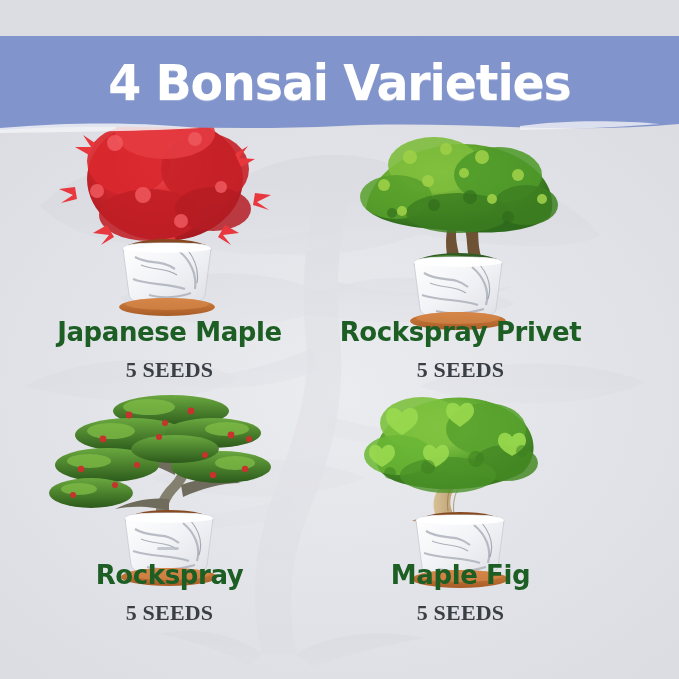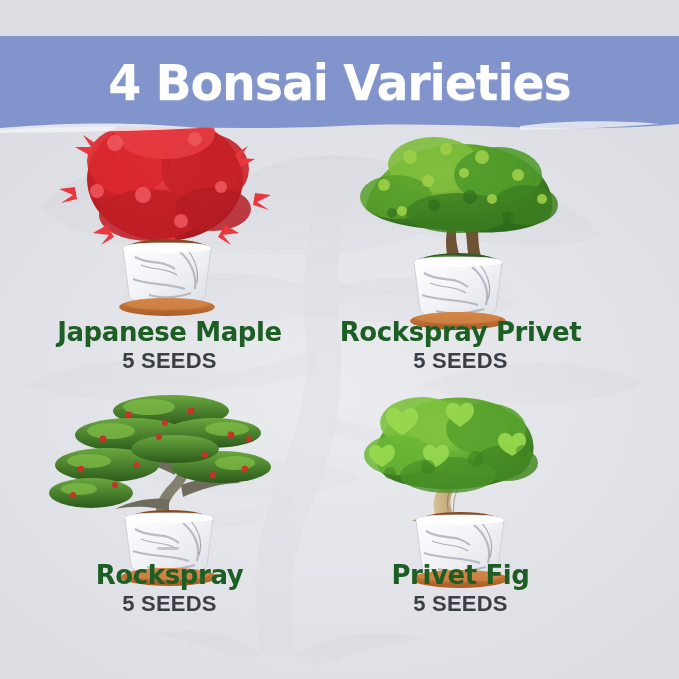--- a/index.html
+++ b/index.html
@@ -89,26 +89,26 @@
     color:#1c5e23;
     font-family:"DejaVu Sans", sans-serif;
     font-weight:700;
     font-size:26px;
     line-height:30px;
     letter-spacing:-.4px;
     white-space:nowrap;
   }
   .cell-qty {
     color:#3a3f45;
-    font-family:Liberation Sans, sans-serif;
+    font-family:Liberation Serif, serif;
     font-weight:700;
     font-size:22px;
     line-height:26px;
     letter-spacing:.2px;
-    margin-top:1px;
+    margin-top:10px;
   }
 </style>
 </head>
 <body>
 
 <div id="page">
 
   <svg class="watermark" viewBox="0 0 679 593" preserveAspectRatio="xMidYMid slice">
     <defs>
       <linearGradient id="wmg" x1="0" y1="0" x2="0" y2="1">
@@ -477,19 +477,19 @@
           <path d="M80 132 C80 128 90 126 124 126 C158 126 168 128 168 132
                    C152 137 98 137 80 132 Z" fill="#ffffff" opacity=".9"></path>
         </g>
 
         <g>
           <ellipse cx="124" cy="190" rx="48" ry="9" fill="url(#saucerG)"></ellipse>
           <ellipse cx="124" cy="187" rx="42" ry="6" fill="#d5884a" opacity=".7"></ellipse>
         </g>
       </svg>
       <div class="cell-labels">
-        <div class="cell-name">Privet Fig</div>
+        <div class="cell-name">Maple Fig</div>
         <div class="cell-qty">5 SEEDS</div>
       </div>
     </div>
 
   </div>
 </div>
 
 </body></html>

